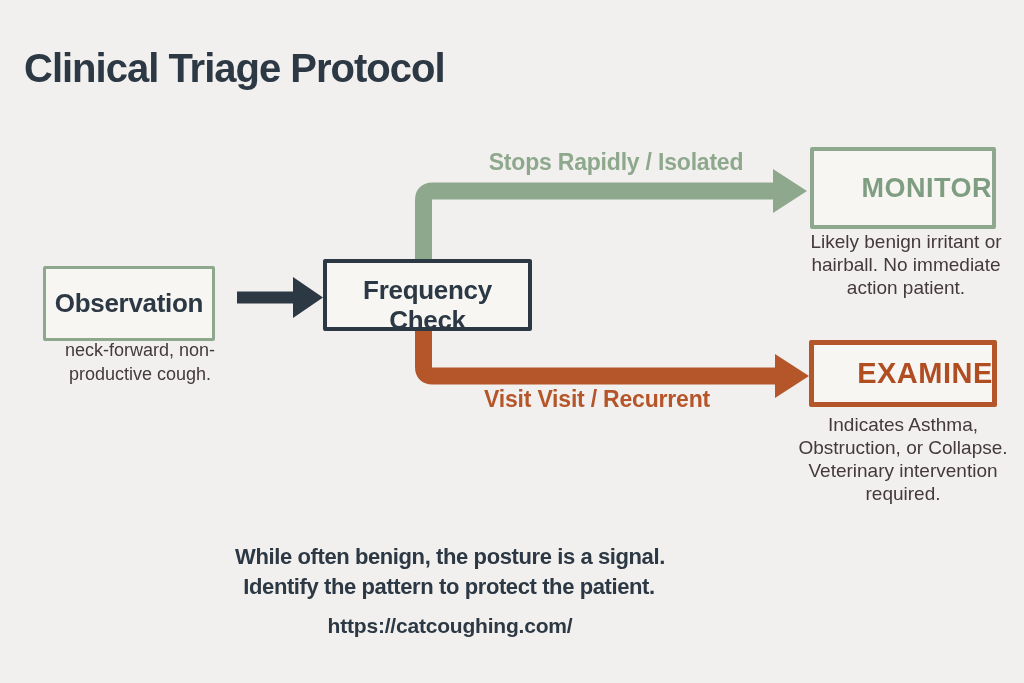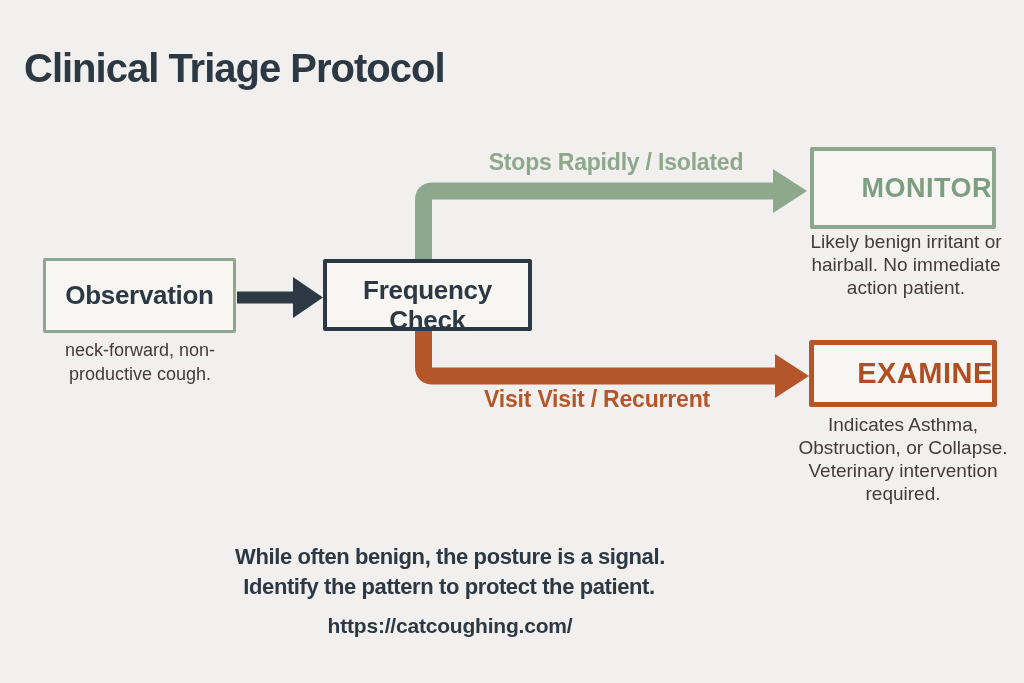--- a/index.html
+++ b/index.html
@@ -26,21 +26,21 @@
   .node-box {
     box-sizing: border-box;
     display: flex;
     align-items: center;
     justify-content: center;
     text-align: center;
     background: var(--box_bg, #f7f6f3);
     border-radius: 2px;
   }
   #observation-box {
-    left: 43px; top: 258px; width: 193px; height: 75px;
+    left: 43px; top: 266px; width: 172px; height: 75px;
     border: 3px solid var(--green, #8ea88d);
   }
   #observation-box .node-label {
     font-size: 26px; font-weight: 700; color: var(--ink, #2c3844);
     letter-spacing: -0.3px;
   }
   #frequency-box {
     left: 323px; top: 259px; width: 209px; height: 72px;
     border: 4px solid var(--ink, #2c3844);
   }

